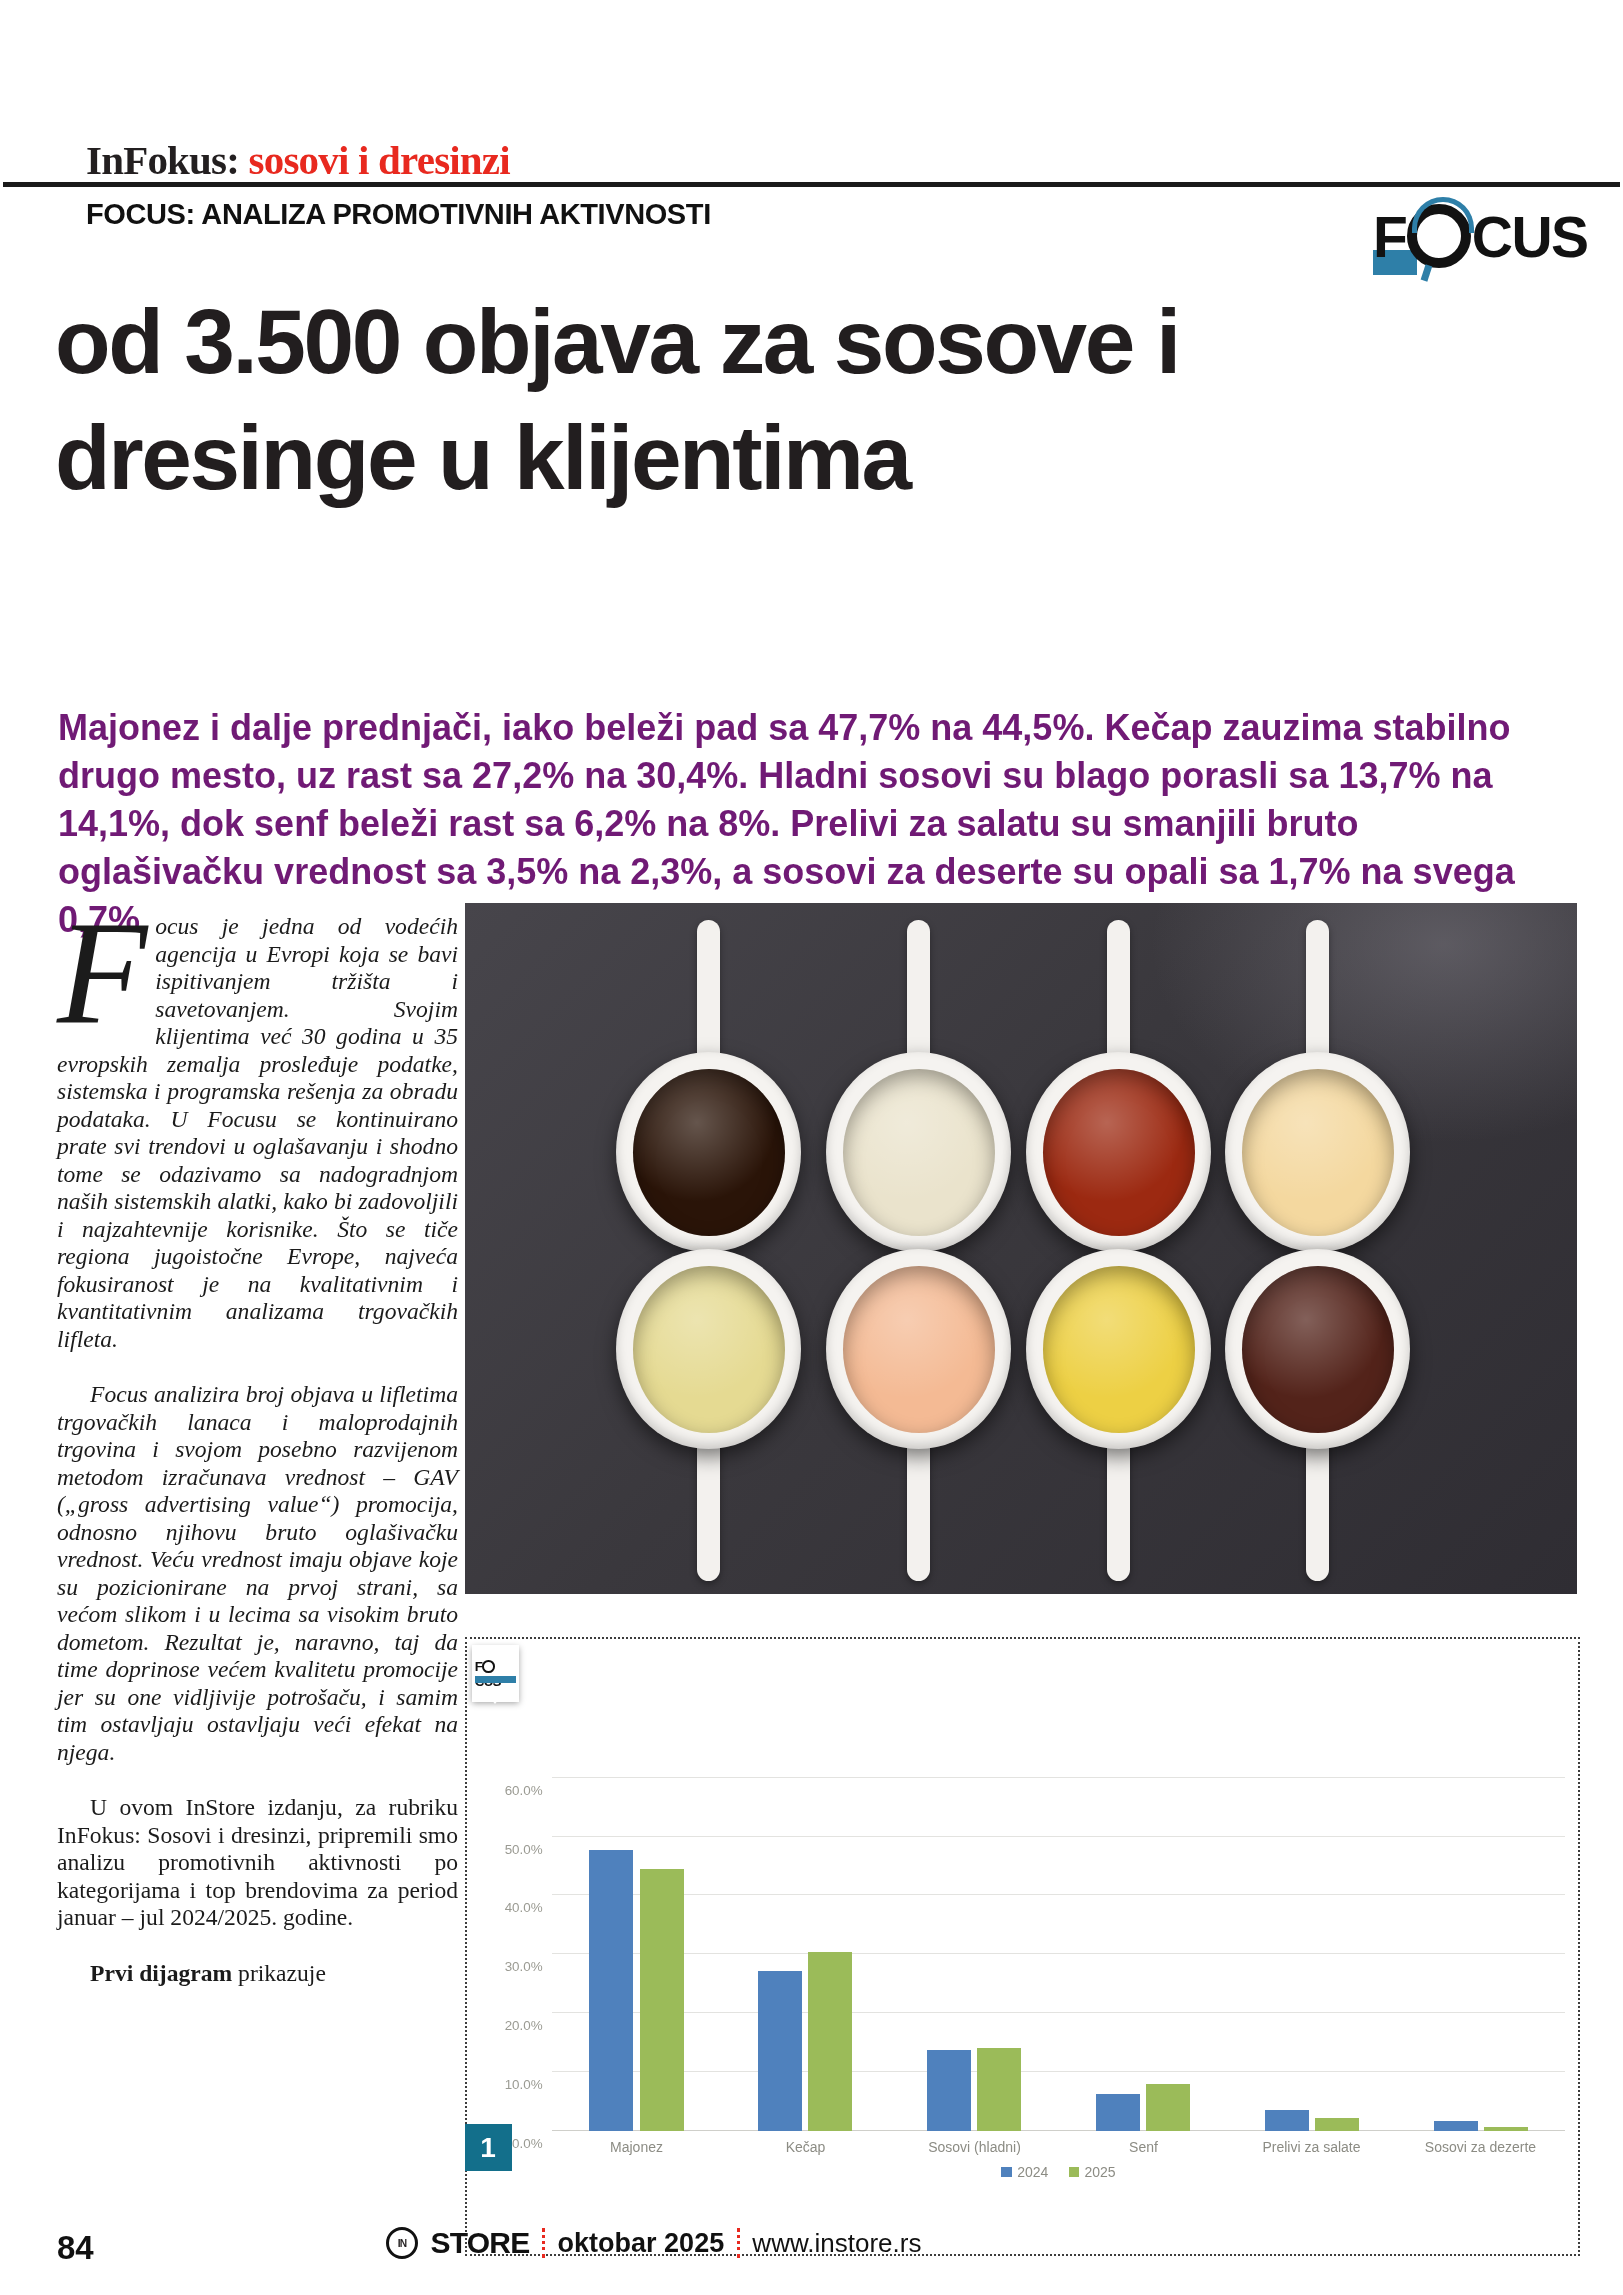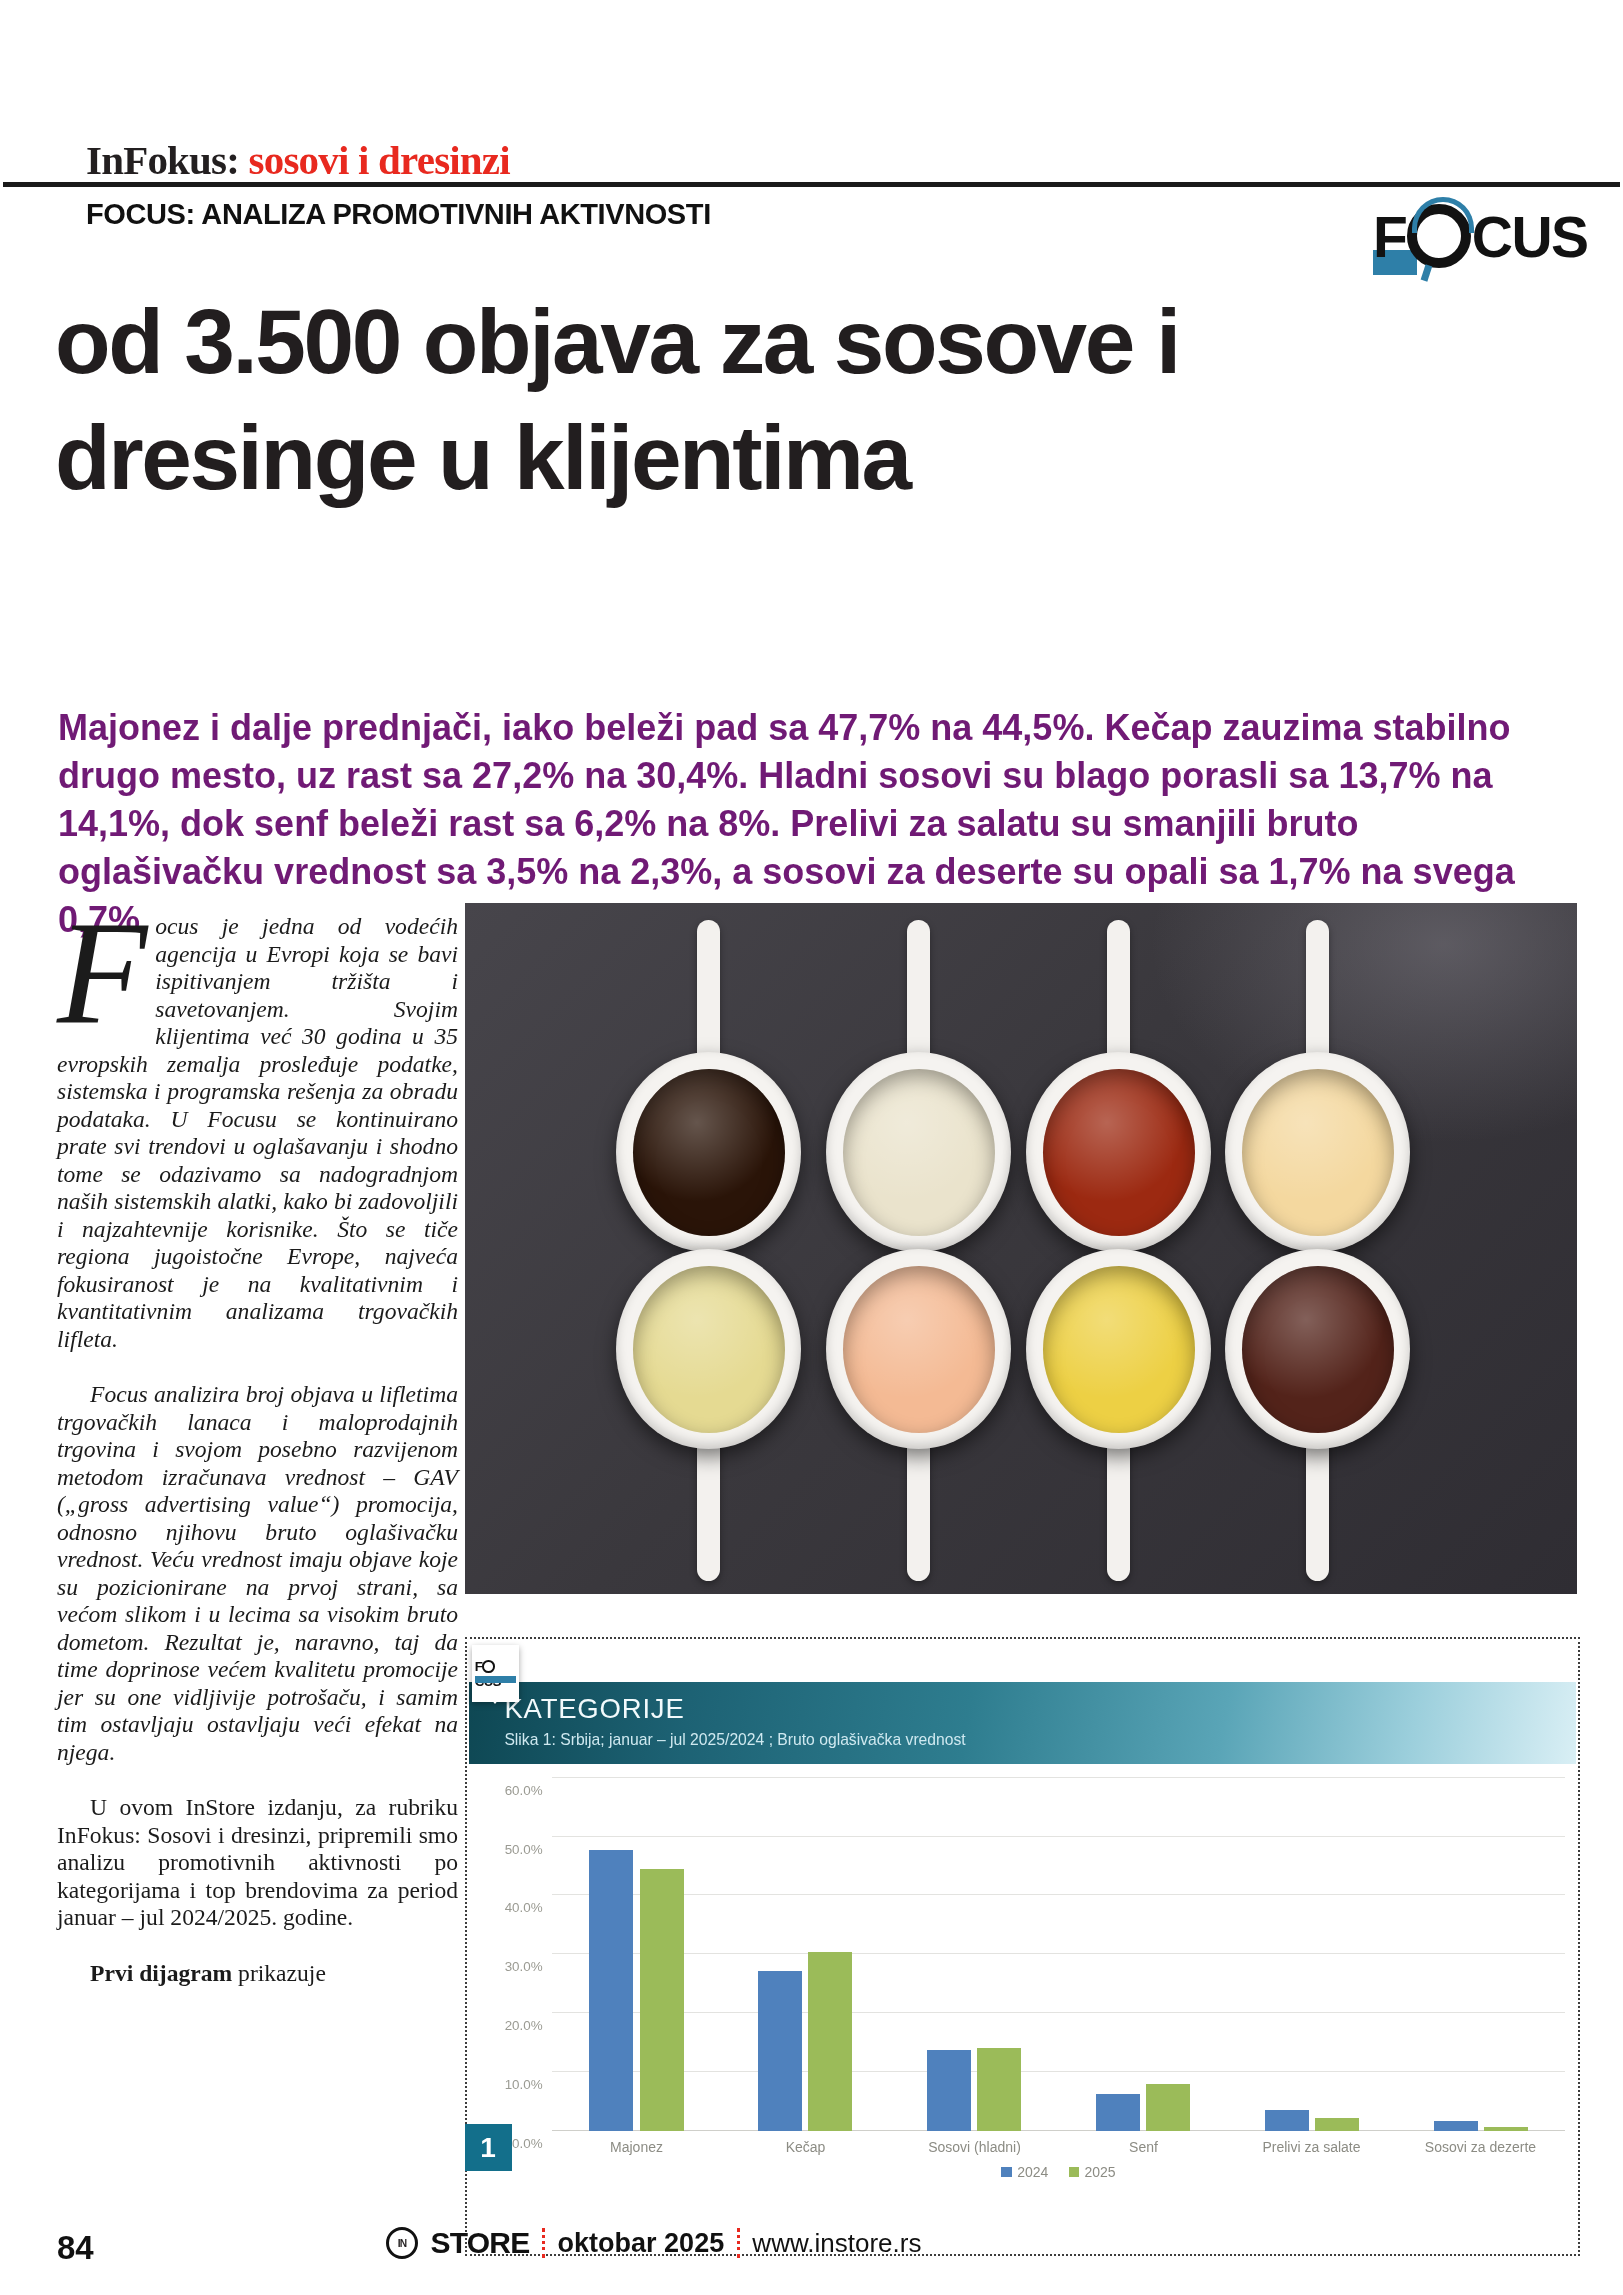--- a/index.html
+++ b/index.html
@@ -170,24 +170,20 @@
         <div class="handle"></div>
         <div class="rim"></div>
         <div class="sauce" style="background-color:#53231a"></div>
       </div>
     </div>
 
   <div class="chart-box">
     <div class="chart-logo-card">
       <div class="mini-focus"><span>F</span><span class="ring"></span><span>CUS</span></div>
       <div class="mini-bar"></div>
-    </div>
-    <div class="chart-banner">
-      <div class="chart-title">KATEGORIJE</div>
-      <div class="chart-subtitle">Slika 1: Srbija; januar – jul 2025/2024 ; Bruto oglašivačka vrednost</div>
     </div>
     <div class="chart-plot" id="plot">
         <div class="gridline base" style="bottom: 0px;">
           <span class="ylab">0.0%</span>
         </div>
         <div class="gridline" style="bottom: 59px;">
           <span class="ylab">10.0%</span>
         </div>
         <div class="gridline" style="bottom: 118px;">
           <span class="ylab">20.0%</span>

